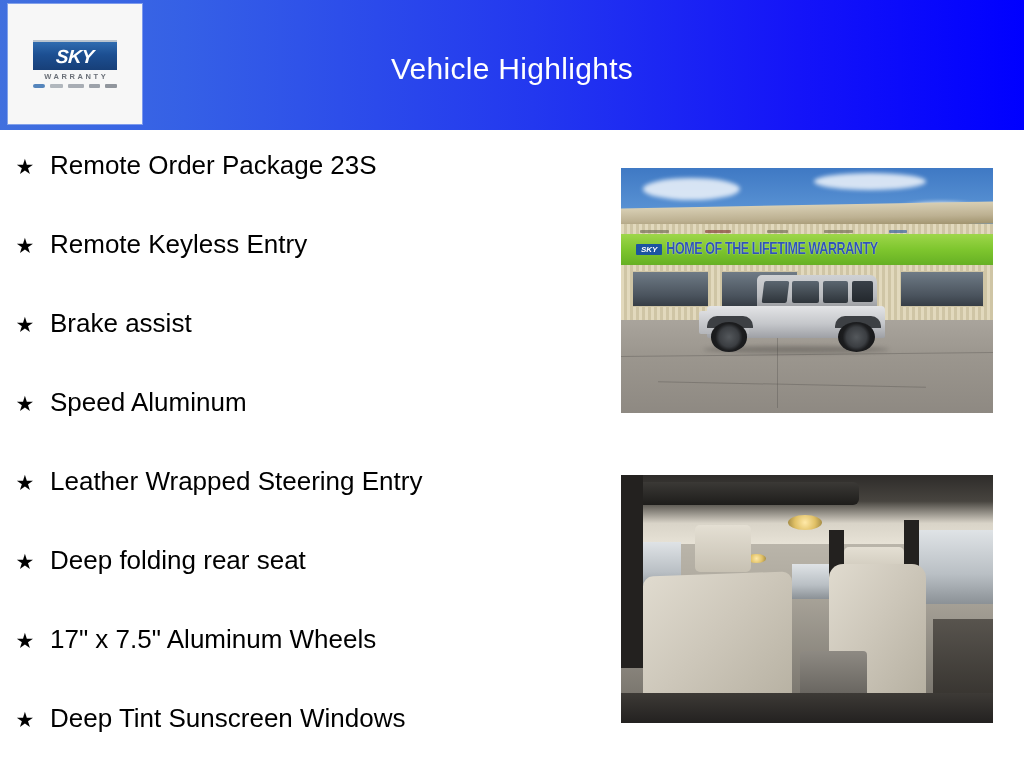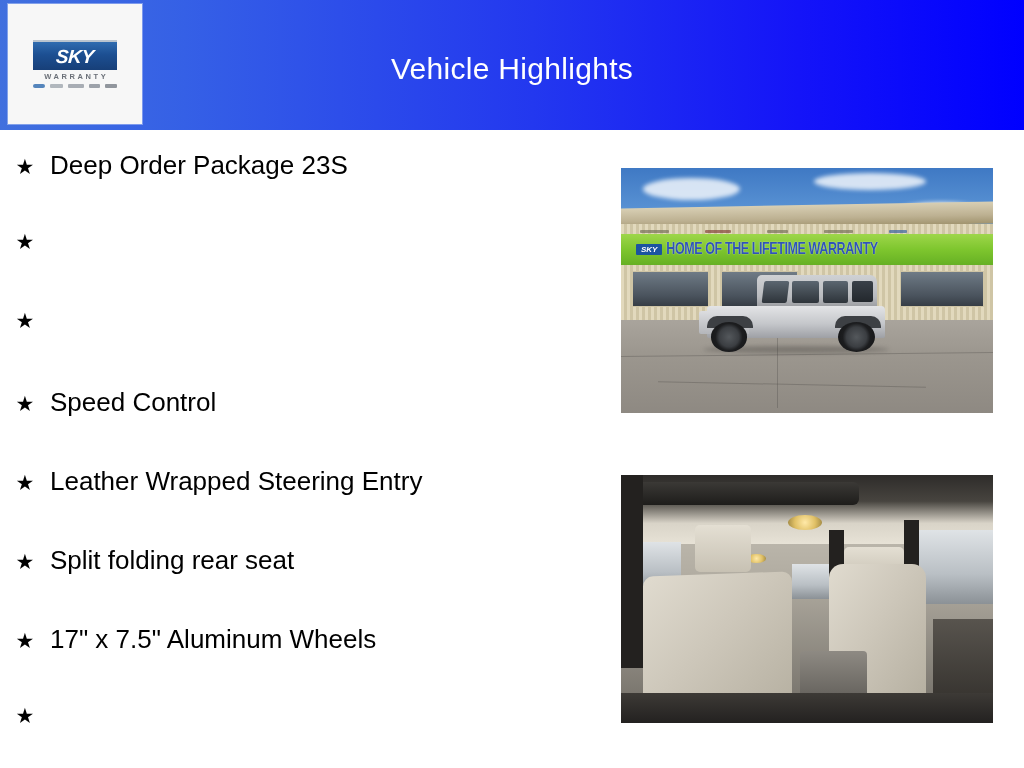--- a/index.html
+++ b/index.html
@@ -383,46 +383,49 @@
       </div>
     </div>
   </div>
 </div>
 
 <div class="content">
 
   <ul class="feature-list">
     <li class="feature-item">
       <span class="bullet-star">★</span>
-      <span class="feature-label">Deep Order Package 23S</span>
-    </li>
-    <li class="feature-item">
-      <span class="bullet-star">★</span>
-    </li>
-    <li class="feature-item">
-      <span class="bullet-star">★</span>
-    </li>
-    <li class="feature-item">
-      <span class="bullet-star">★</span>
-      <span class="feature-label">Speed Control</span>
+      <span class="feature-label">Remote Order Package 23S</span>
+    </li>
+    <li class="feature-item">
+      <span class="bullet-star">★</span>
+      <span class="feature-label">Remote Keyless Entry</span>
+    </li>
+    <li class="feature-item">
+      <span class="bullet-star">★</span>
+      <span class="feature-label">Brake assist</span>
+    </li>
+    <li class="feature-item">
+      <span class="bullet-star">★</span>
+      <span class="feature-label">Speed Aluminum</span>
     </li>
     <li class="feature-item">
       <span class="bullet-star">★</span>
       <span class="feature-label">Leather Wrapped Steering Entry</span>
     </li>
     <li class="feature-item">
       <span class="bullet-star">★</span>
-      <span class="feature-label">Split folding rear seat</span>
+      <span class="feature-label">Deep folding rear seat</span>
     </li>
     <li class="feature-item">
       <span class="bullet-star">★</span>
       <span class="feature-label">17" x 7.5" Aluminum Wheels</span>
     </li>
     <li class="feature-item">
       <span class="bullet-star">★</span>
+      <span class="feature-label">Deep Tint Sunscreen Windows</span>
     </li>
   </ul>
 
   <div class="photo photo-exterior">
     <div class="ext-sky"></div>
     <div class="ext-cloud c1"></div>
     <div class="ext-cloud c2"></div>
     <div class="ext-cloud c3"></div>
     <div class="ext-cloud c4"></div>
     <div class="ext-roof"></div>

